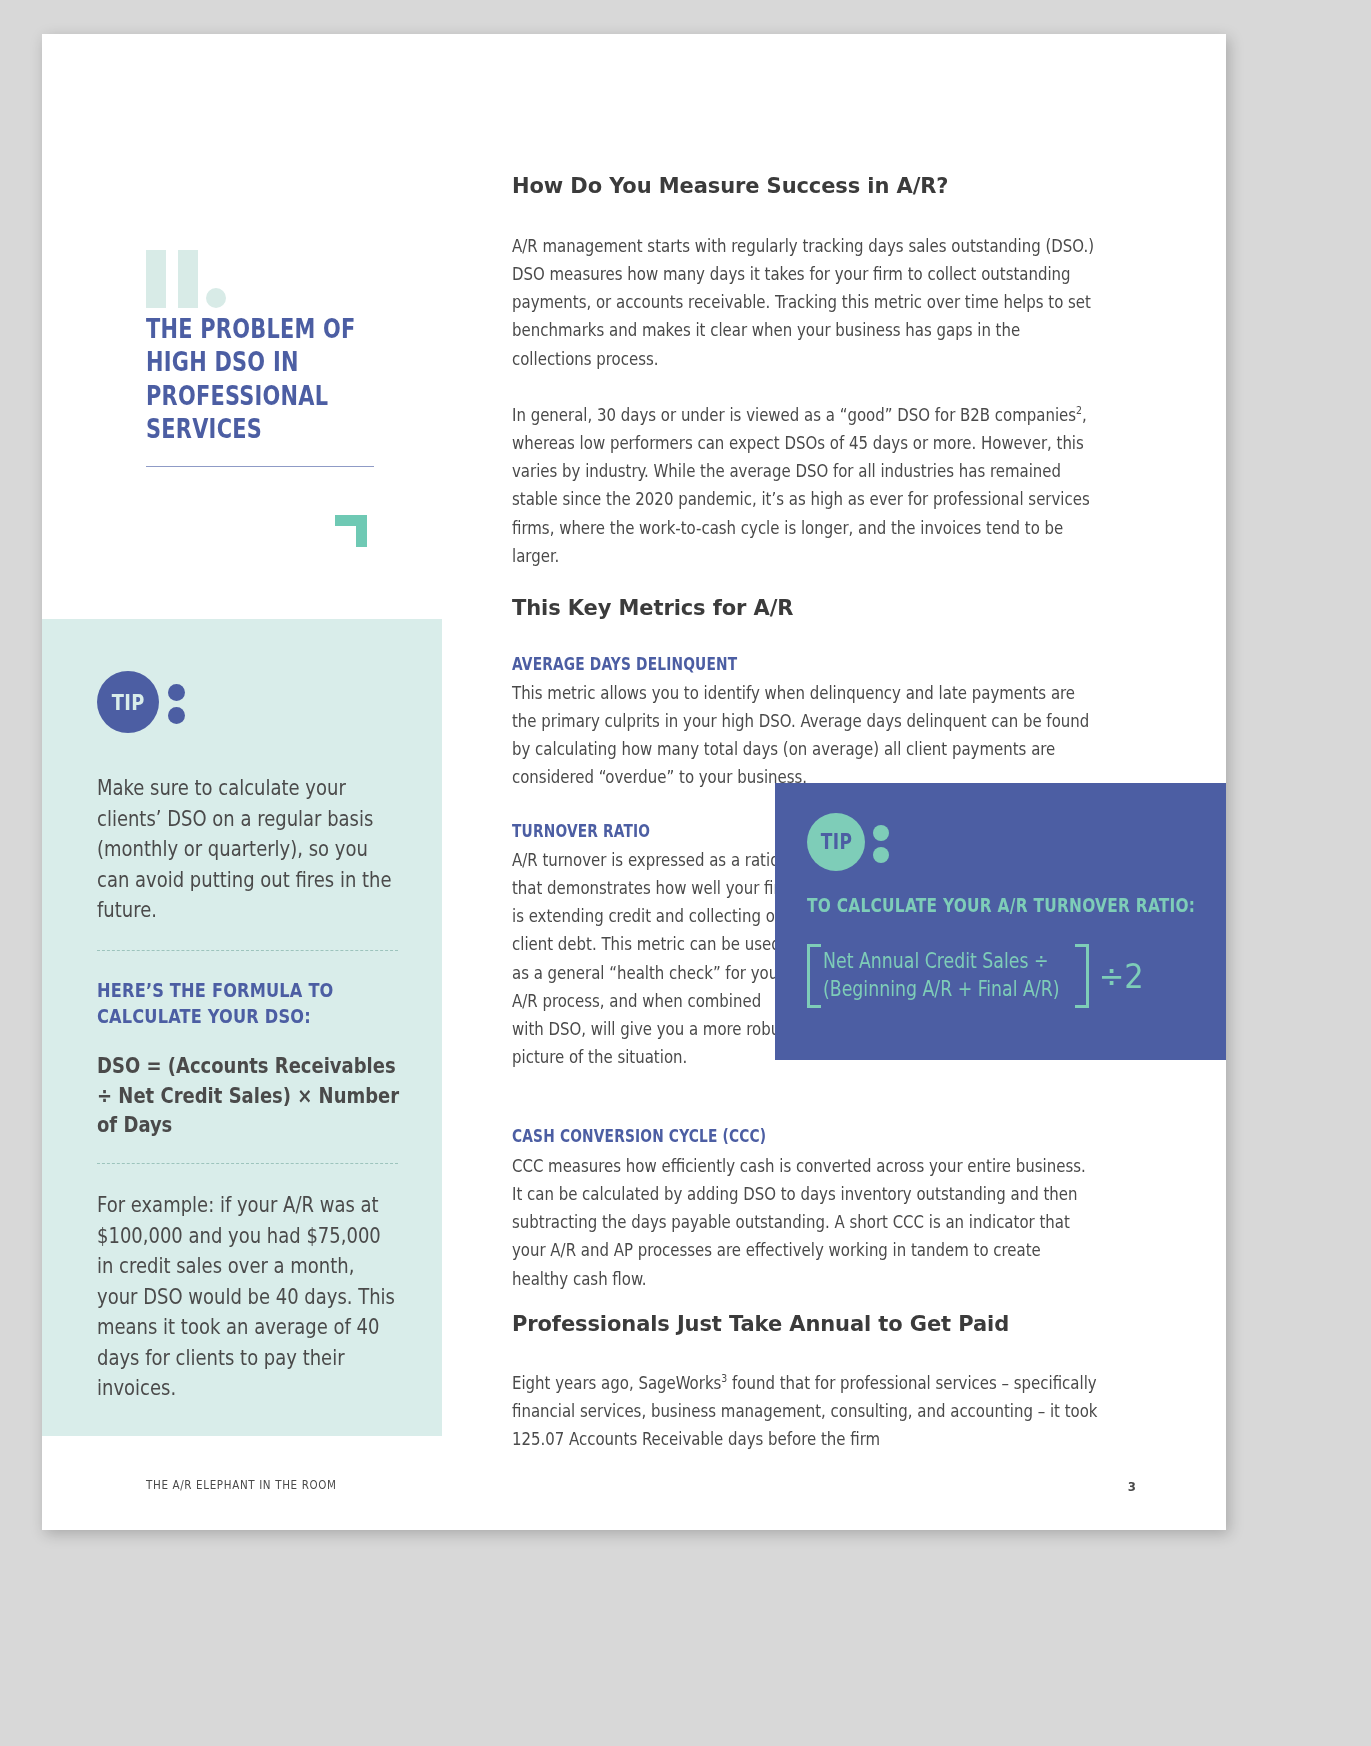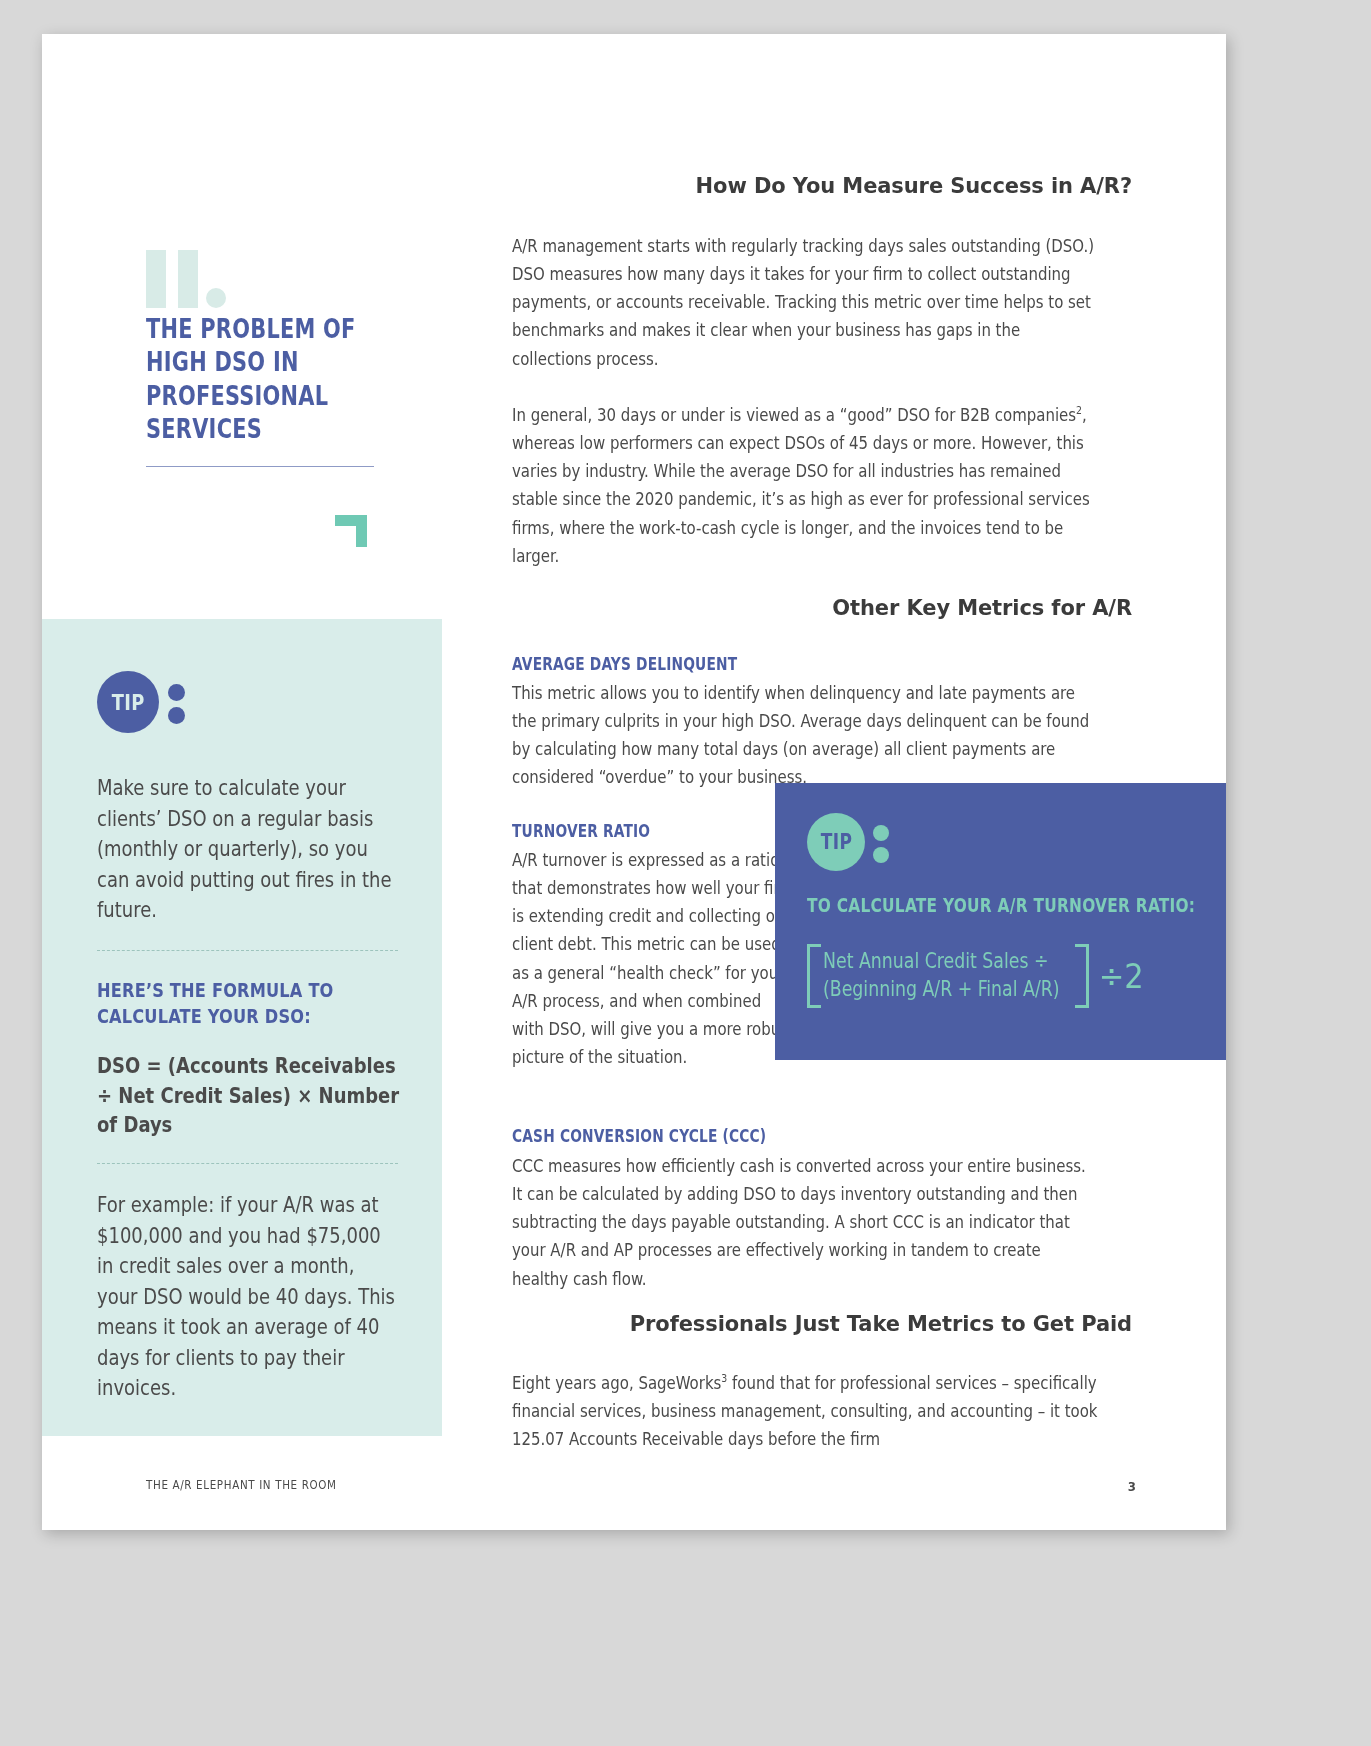--- a/index.html
+++ b/index.html
@@ -216,21 +216,20 @@
     width: 640px;
     height: 100%;
   }
 
   .h2 {
     color: #3b3b3b;
     font-family: "DejaVu Sans", "Liberation Sans", sans-serif;
     font-size: 21px;
     font-weight: bold;
     letter-spacing: -0.1px;
-    text-align: right;
   }
 
   .para {
     color: #4a4a4a;
     font-family: "DejaVu Sans Condensed", "Liberation Sans Narrow", "Liberation Sans", sans-serif;
     font-size: 17.6px;
     line-height: 1.60;
     transform: scaleX(0.945);
     transform-origin: left top;
     width: 105.8%;
@@ -439,32 +438,32 @@
   </div>
 
   <div class="right-col">
 
     <div id="blk-h1" class="h2">How Do You Measure Success in A/R?</div>
 
     <div id="blk-p1" class="para">A/R management starts with regularly tracking days sales outstanding (DSO.) DSO measures how many days it takes for your firm to collect outstanding payments, or accounts receivable. Tracking this metric over time helps to set benchmarks and makes it clear when your business has gaps in the collections process.</div>
 
     <div id="blk-p2" class="para"><span>In general, 30 days or under is viewed as a “good” DSO for B2B companies</span><sup>2</sup><span>, whereas low performers can expect DSOs of 45 days or more. However, this varies by industry. While the average DSO for all industries has remained stable since the 2020 pandemic, it’s as high as ever for professional services firms, where the work-to-cash cycle is longer, and the invoices tend to be larger.</span></div>
 
-    <div id="blk-h2" class="h2">Other Key Metrics for A/R</div>
+    <div id="blk-h2" class="h2">This Key Metrics for A/R</div>
 
     <div id="blk-k1" class="kicker">AVERAGE DAYS DELINQUENT</div>
     <div id="blk-p3" class="para">This metric allows you to identify when delinquency and late payments are the primary culprits in your high DSO. Average days delinquent can be found by calculating how many total days (on average) all client payments are considered “overdue” to your business.</div>
 
     <div id="blk-k2" class="kicker">TURNOVER RATIO</div>
     <div id="blk-p4" class="para">A/R turnover is expressed as a ratio that demonstrates how well your firm is extending credit and collecting on client debt. This metric can be used as a general “health check” for your A/R process, and when combined with DSO, will give you a more robust picture of the situation.</div>
 
     <div id="blk-k3" class="kicker">CASH CONVERSION CYCLE (CCC)</div>
     <div id="blk-p5" class="para">CCC measures how efficiently cash is converted across your entire business. It can be calculated by adding DSO to days inventory outstanding and then subtracting the days payable outstanding. A short CCC is an indicator that your A/R and AP processes are effectively working in tandem to create healthy cash flow.</div>
 
-    <div id="blk-h3" class="h2">Professionals Just Take Metrics to Get Paid</div>
+    <div id="blk-h3" class="h2">Professionals Just Take Annual to Get Paid</div>
 
     <div id="blk-p6" class="para"><span>Eight years ago, SageWorks</span><sup>3</sup><span> found that for professional services – specifically financial services, business management, consulting, and accounting – it took 125.07 Accounts Receivable days before the firm</span></div>
 
   </div>
 
   <div class="blue-box">
 
     <div class="blue-badge">
       <div class="blue-circle">
         <span>TIP</span>

